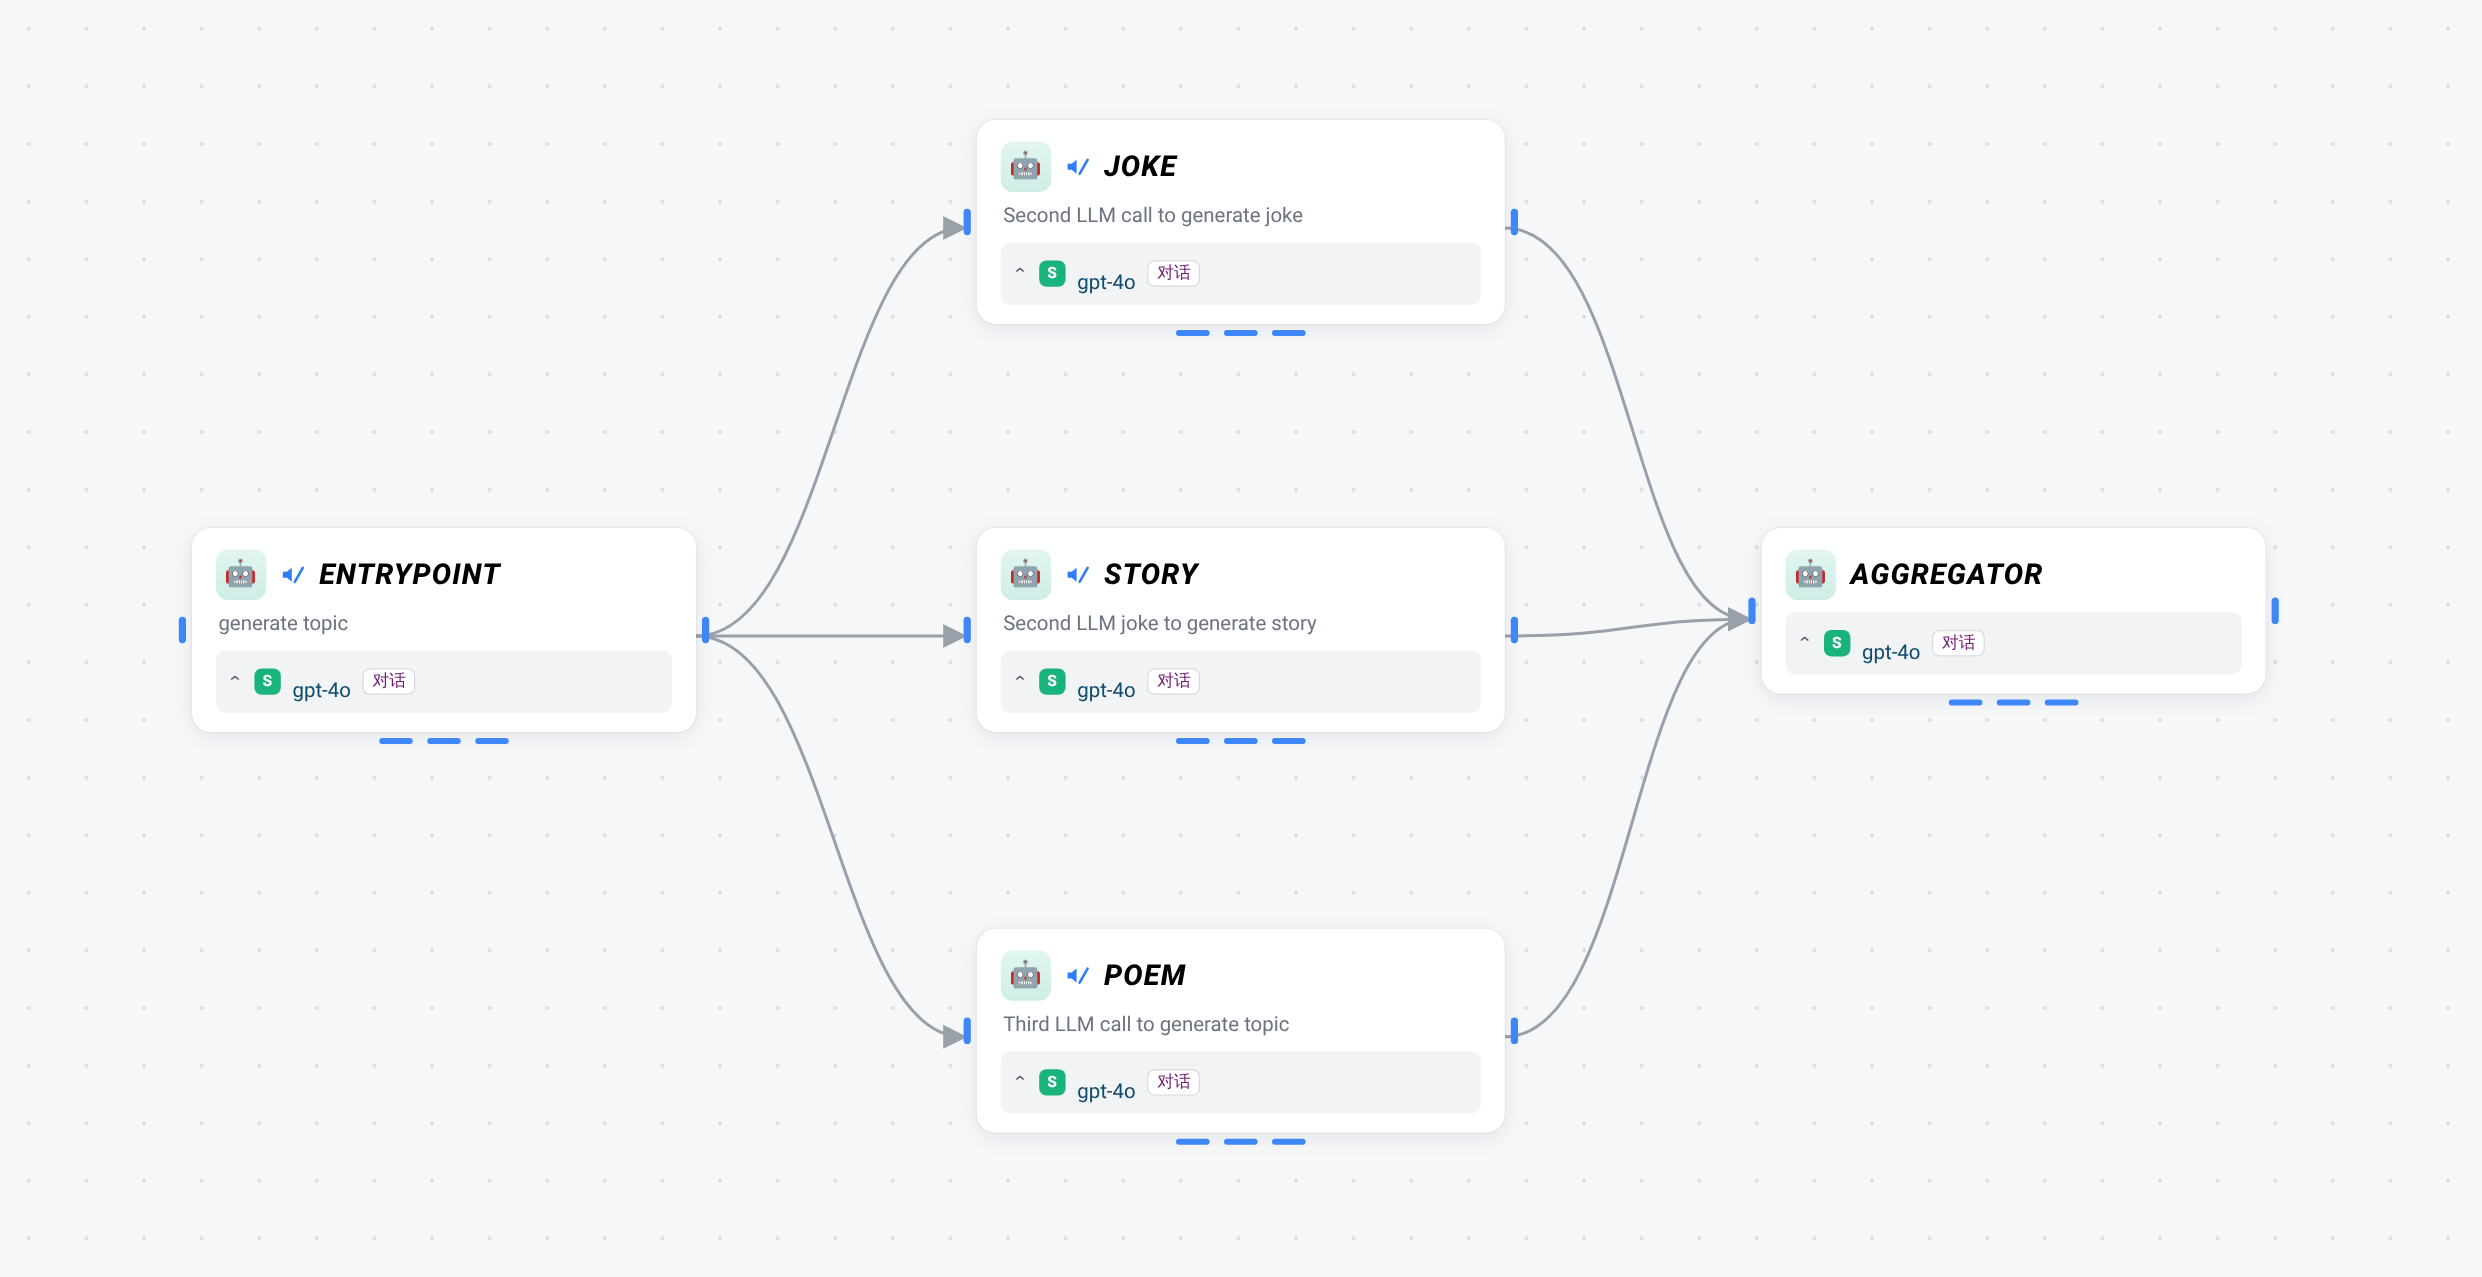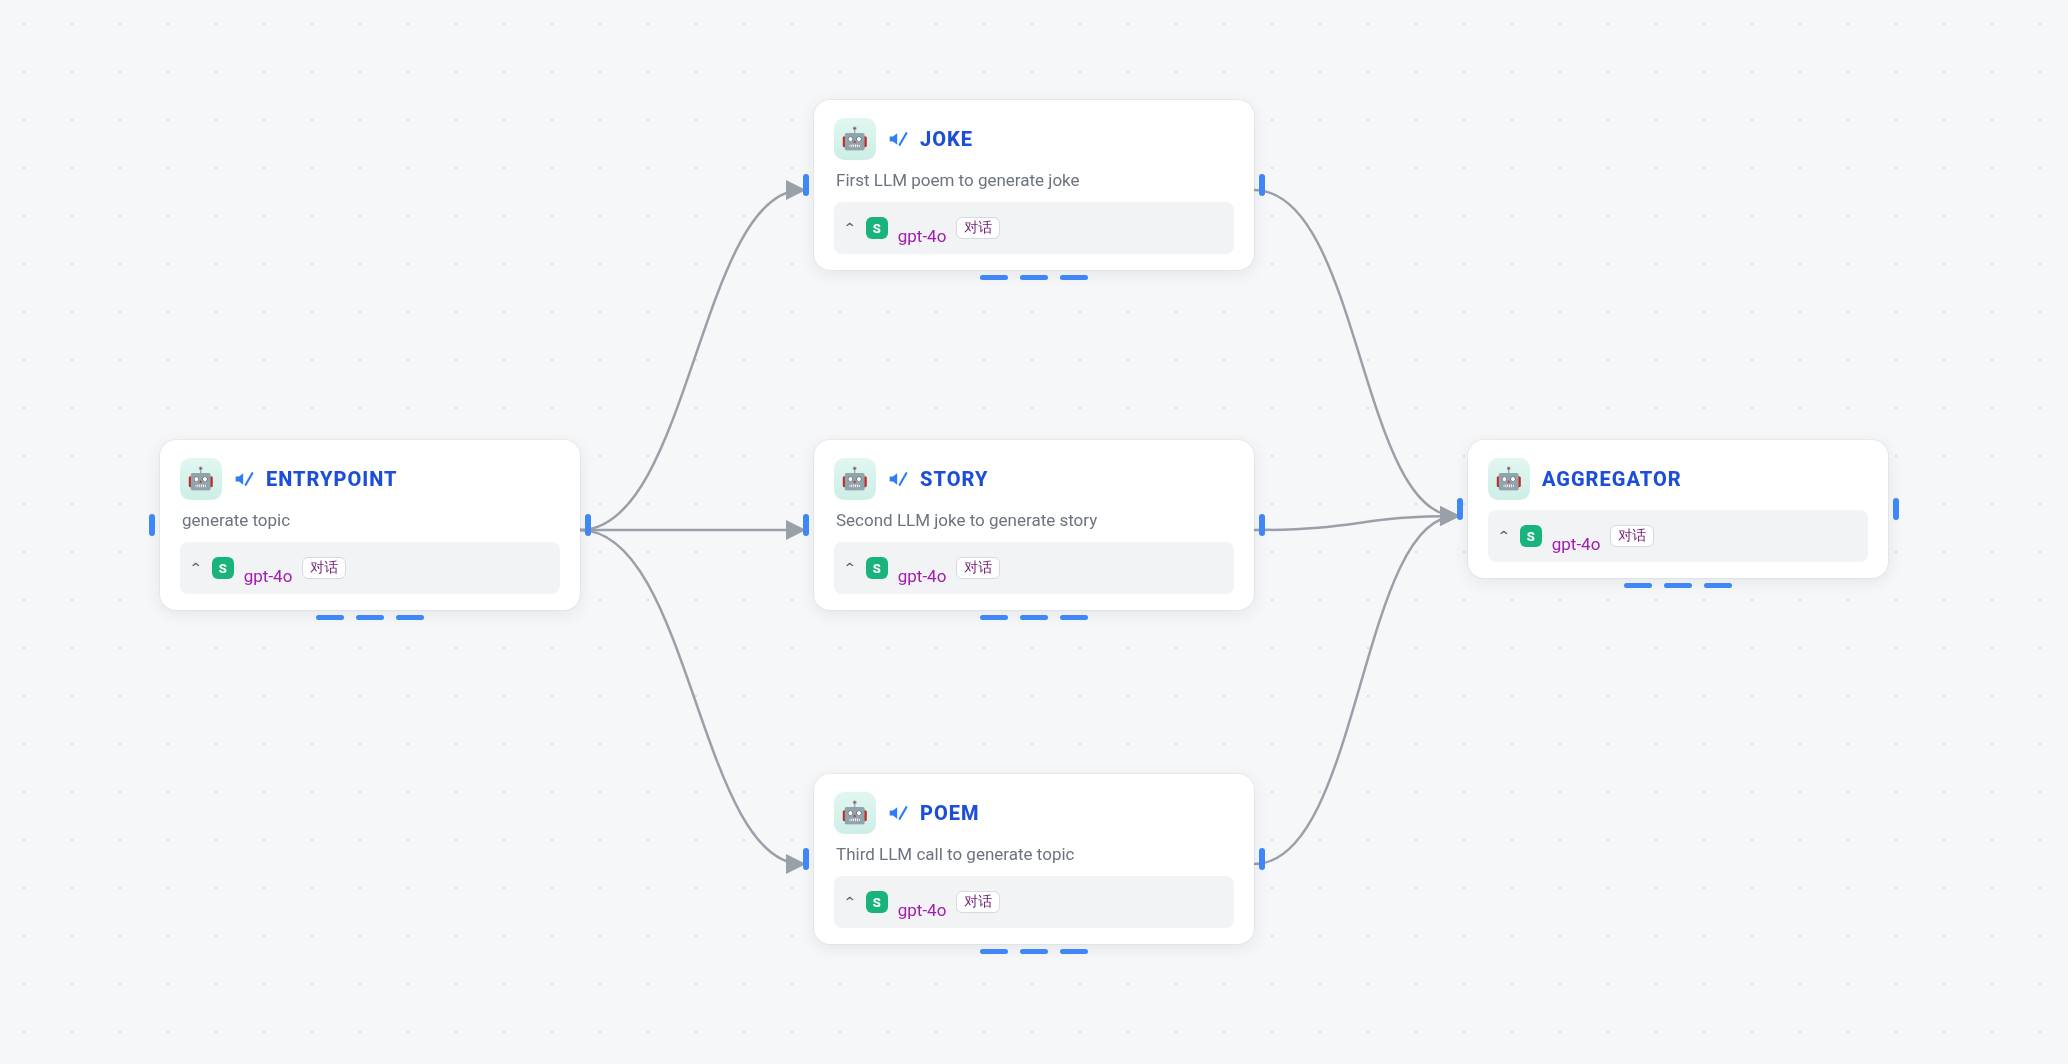--- a/index.html
+++ b/index.html
@@ -36,40 +36,41 @@
     width:42px;height:42px;border-radius:10px;
     background:linear-gradient(180deg,#e2f6f1,#cdeee6);
     display:flex;align-items:center;justify-content:center;
     font-size:22px;line-height:1;
   }
   .mute{
     display:inline-flex;align-items:center;color:#2e7cf6;
     font-size:18px;
   }
   .node-title{
-    font-weight:800;letter-spacing:1px;font-size:20px;color:#1d4ed8;
+    font-weight:800;letter-spacing:1px;font-size:24px;color:#000000;
     text-transform:uppercase;
+    font-style:italic;
   }
   .node-desc{
     color:#6c7380;font-size:17px;margin:2px 0 12px 2px;
   }
   .model-pill{
     display:flex;align-items:center;gap:10px;
     background:#f2f3f5;color:#32363f;
     border-radius:8px;padding:8px 12px 8px 10px;
     font-size:17px;
   }
   .chev{
     color:#5a6270;font-size:14px;display:inline-block;transform:scaleX(1.2);
   }
   .openai{
     width:22px;height:22px;border-radius:6px;background:#19b37c;
     display:inline-flex;align-items:center;justify-content:center;color:#fff;font-size:13px;font-weight:800;
   }
-  .model-name{color:#a21caf;margin-top:16px;}
+  .model-name{color:#0c4a6e;margin-top:16px;}
   .badge{
     border:1px solid #d6d9df;border-radius:6px;padding:1px 7px;font-size:14px;color:#701a75;background:#fff;
   }
   .dashes{
     position:absolute;left:50%;transform:translateX(-50%);
     display:flex;gap:12px;bottom:-10px;
   }
   .dashes span{
     width:28px;height:5px;background:#3f86f6;border-radius:3px;display:block;
   }
@@ -133,21 +134,21 @@
     <div class="node-head">
       <span class="node-icon">🤖</span>
       <span class="mute">
         <svg width="20" height="20" viewBox="0 0 24 24" fill="none" stroke="#2e7cf6" stroke-width="2.6" stroke-linecap="round" stroke-linejoin="round">
             <path d="M11 5 6 9H2v6h4l5 4V5z" fill="#2e7cf6" stroke="none"></path>
             <line x1="22" y1="5" x2="14" y2="19"></line>
           </svg>
       </span>
       <span class="node-title">JOKE</span>
     </div>
-    <div class="node-desc">First LLM poem to generate joke</div>
+    <div class="node-desc">Second LLM call to generate joke</div>
     <div class="model-pill">
       <span class="chev">⌃</span>
       <span class="openai">S</span>
       <span class="model-name">gpt-4o</span>
       <span class="badge">对话</span>
     </div>
     <span class="handle right"></span>
     <div class="dashes">
         <span></span>
         <span></span>

